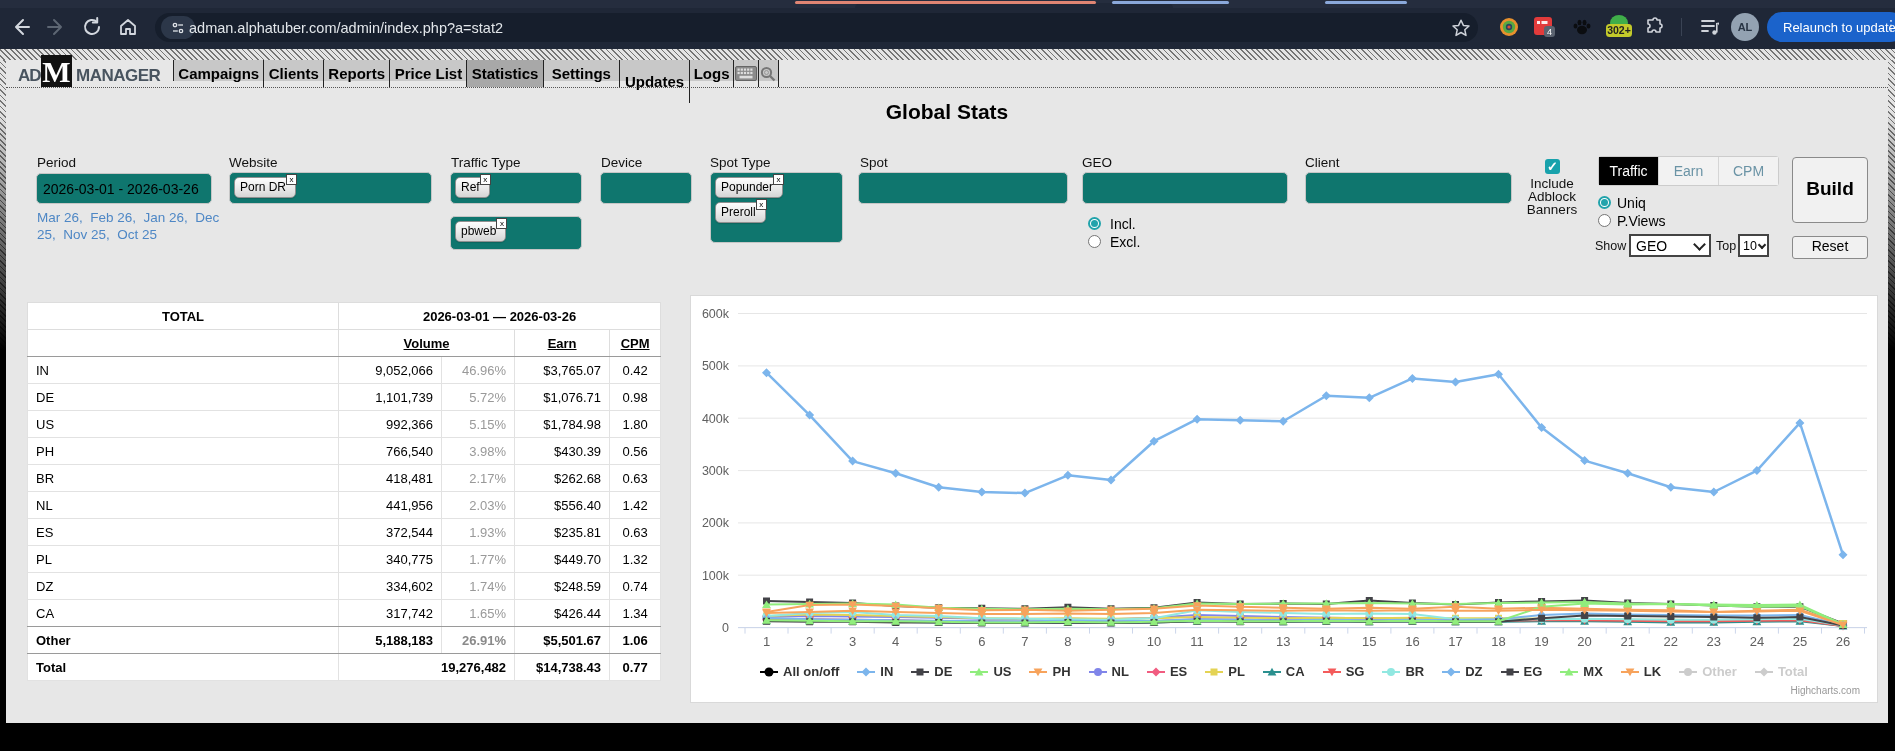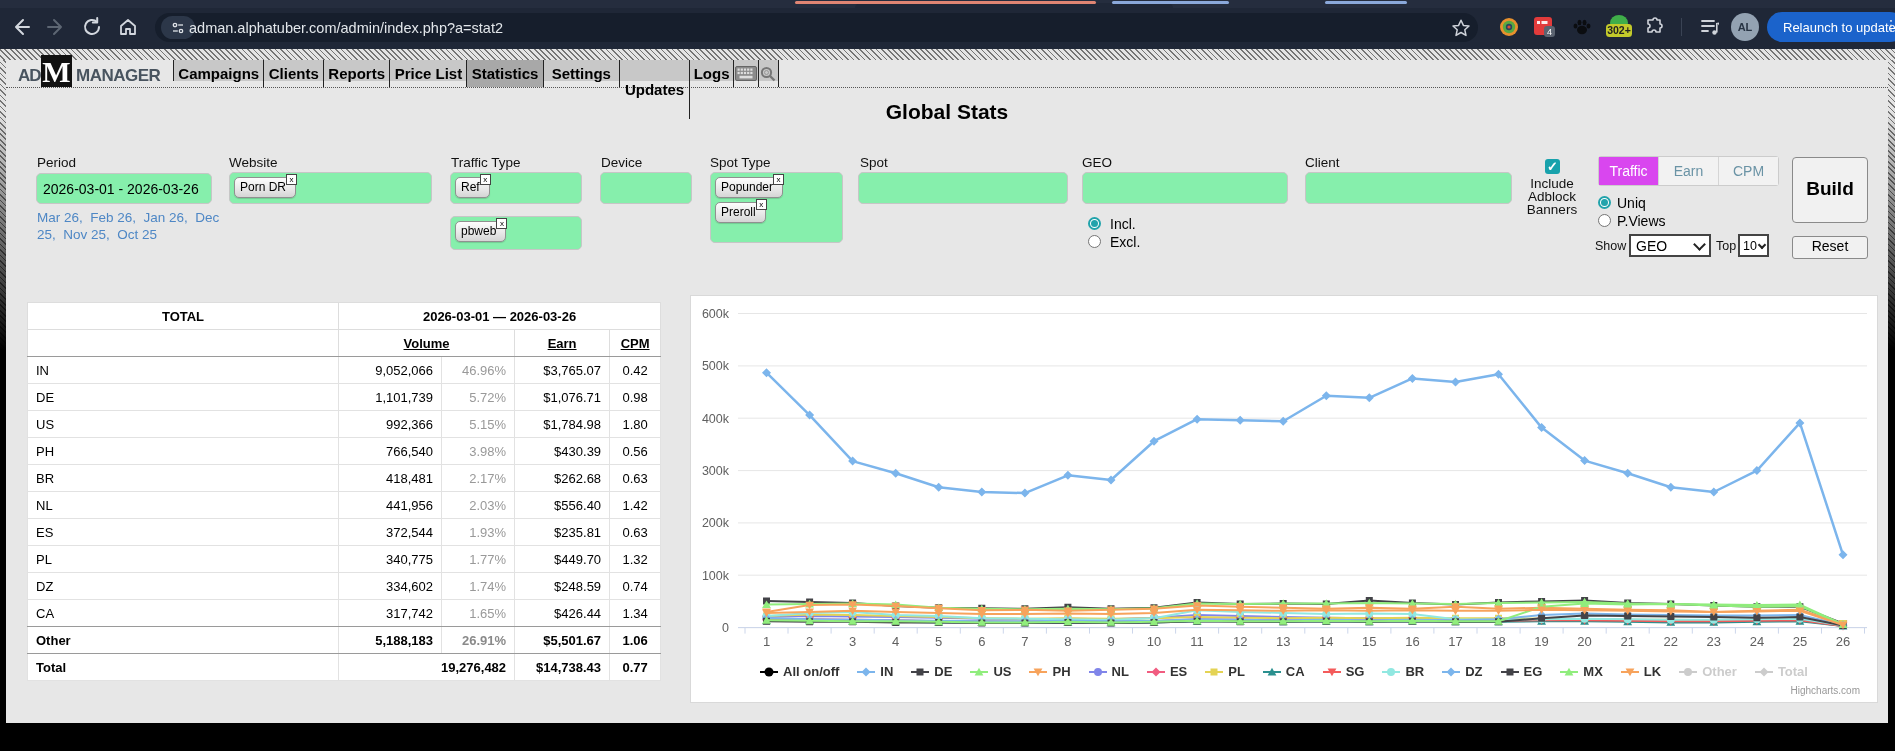--- a/index.html
+++ b/index.html
@@ -32,33 +32,33 @@
 #tabs{position:absolute;left:167px;top:0;height:21px;display:flex;background:#c8c8c8;border-left:1px solid #222;}
 #tabs .tab{height:27px;line-height:27px;padding:0 4.3px;font-size:15px;font-weight:bold;color:#000;border-right:1px solid #222;white-space:nowrap;}
 #tabs .active{background:#a8a8a8;}
 #tabs .icon{display:flex;align-items:center;justify-content:center;}
 #hdright{position:absolute;right:5px;top:0;height:27px;line-height:27px;font-size:12.5px;font-style:italic;color:#111;}
 #hdright .lo{color:#4e87c5;}
 
 #heading{position:absolute;left:0;top:40px;width:1882px;text-align:center;font-size:21px;font-weight:bold;color:#000;}
 
 .flabel{position:absolute;font-size:13.5px;color:#111;}
-.finput{position:absolute;background:#86efac;border:1px solid #c6c6c6;border-radius:5px;box-sizing:border-box;}
+.finput{position:absolute;background:#0f766e;border:1px solid #c6c6c6;border-radius:5px;box-sizing:border-box;}
 .chip{position:relative;display:inline-block;margin:4px 0 0 4px;padding:2px 9px 3px 5px;font-size:12px;color:#000;background:linear-gradient(180deg,#fdfdfd,#e9e9e9 55%,#d5d5d5);border:1px solid #909090;border-radius:5px;box-shadow:0 1px 1px rgba(0,0,0,0.15);}
 .chip .x{position:absolute;right:-2px;top:-4px;width:9px;height:9px;background:#fff;border:1px solid #444;font-size:8px;line-height:9px;text-align:center;color:#000;}
 .qlinks{position:absolute;color:#4e87c5;font-size:13.5px;line-height:17px;}
 .radio{position:absolute;width:13px;height:13px;border-radius:50%;background:#fff;border:1px solid #757575;box-sizing:border-box;}
 .radio.sel{border:2px solid #21a3ab;}
 .radio.sel::after{content:"";position:absolute;left:1px;top:1px;width:7px;height:7px;border-radius:50%;background:#21a3ab;}
 .rlabel{position:absolute;font-size:14px;color:#000;}
 #adbcheck{position:absolute;left:1539px;top:99px;width:15px;height:15px;background:#18a2ac;border-radius:3px;color:#fff;font-size:13px;line-height:15px;text-align:center;font-weight:bold;}
 #adbtext{position:absolute;left:1507px;top:117px;width:78px;text-align:center;font-size:13.5px;line-height:13px;color:#111;}
 #seg{position:absolute;left:1592px;top:96px;display:flex;height:30px;border:1px solid #ccc;border-radius:3px;box-sizing:border-box;}
 #seg div{width:59px;text-align:center;line-height:28px;font-size:14px;}
-#seg .on{background:#d946ef;color:#fff;}
+#seg .on{background:#000000;color:#fff;}
 #seg .off{background:#f2f2f2;color:#6a93a5;border-left:1px solid #d5d5d5;}
 .sel2{position:absolute;background:#fff;border:2px solid #444;font-size:14px;color:#000;box-sizing:border-box;display:flex;align-items:center;padding-left:5px;}
 .sel2 .chev{position:absolute;right:5px;top:50%;margin-top:-6px;width:7px;height:7px;border-left:2.5px solid #222;border-bottom:2.5px solid #222;transform:rotate(-45deg);transform-origin:center;}
 #build{position:absolute;left:1786px;top:97px;width:74px;height:64px;background:#f1f1f1;border:1px solid #8a8a8a;border-radius:4px;text-align:center;line-height:62px;font-size:19px;font-weight:bold;color:#000;}
 #reset{position:absolute;left:1786px;top:176px;width:74px;height:21px;background:#f1f1f1;border:1px solid #8a8a8a;border-radius:3px;text-align:center;line-height:19px;font-size:14px;color:#000;}
 
 #stable{position:absolute;left:21px;top:242px;border-collapse:collapse;background:#fff;font-size:13px;color:#000;border:1px solid #c9c9c9;}
 #stable td{border:1px solid #e2e2e2;padding:0 8px;height:26px;}
 #stable tr.h td{border-color:#ddd;}
 #stable .rt{text-align:right;padding-left:20px;}
@@ -190,21 +190,21 @@
         <span class="mbox">M</span>
         <span class="mgr">MANAGER</span>
       </div>
       <div id="tabs">
         <div class="tab">Campaigns</div>
         <div class="tab">Clients</div>
         <div class="tab">Reports</div>
         <div class="tab">Price List</div>
         <div class="tab active">Statistics</div>
         <div class="tab" style="padding:0 8px;">Settings</div>
-        <div class="tab" style="padding:16px 5px;">Updates</div>
+        <div class="tab" style="padding:8px 5px;">Updates</div>
         <div class="tab" style="padding:0 3.5px;">Logs</div>
         <div class="tab icon" style="width:24px;padding:0;">
           <svg width="22" height="15" viewBox="0 0 22 15">
               <rect x="0.5" y="0.5" width="21" height="14" rx="1.5" fill="#8b8b8b" stroke="#666"></rect>
               <g fill="#dedede">
                 <rect x="2.5" y="2.5" width="2.2" height="2.2"></rect>
                 <rect x="5.7" y="2.5" width="2.2" height="2.2"></rect>
                 <rect x="8.9" y="2.5" width="2.2" height="2.2"></rect>
                 <rect x="12.1" y="2.5" width="2.2" height="2.2"></rect>
                 <rect x="15.3" y="2.5" width="2.2" height="2.2"></rect>

